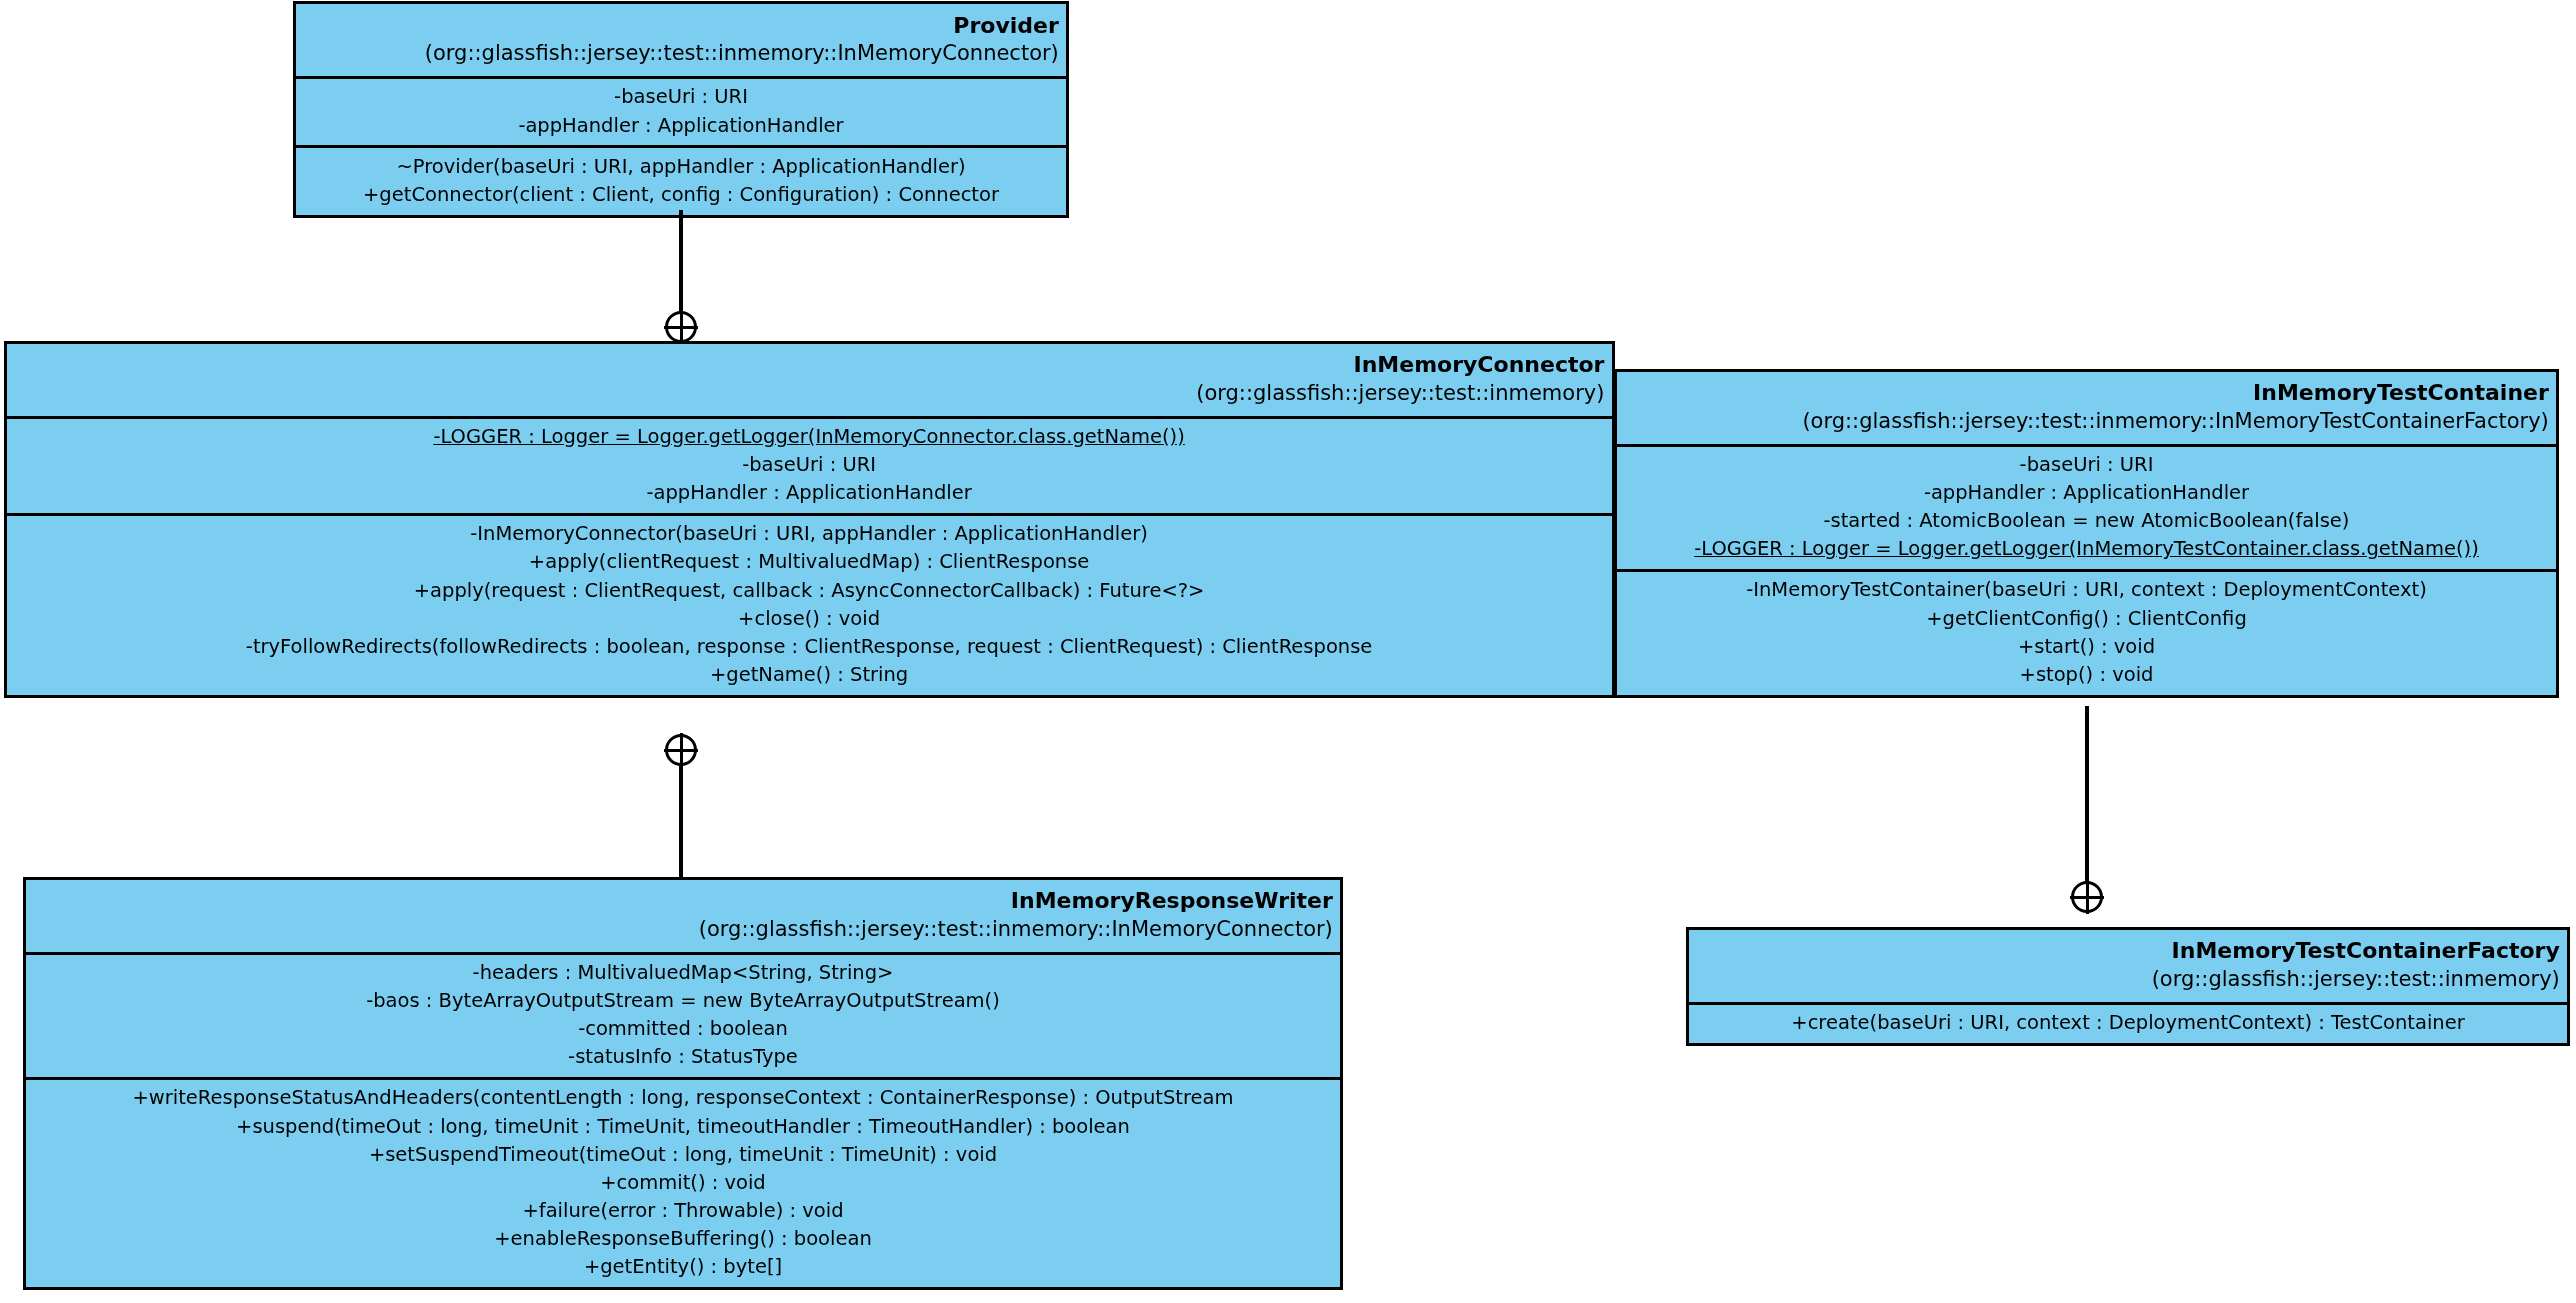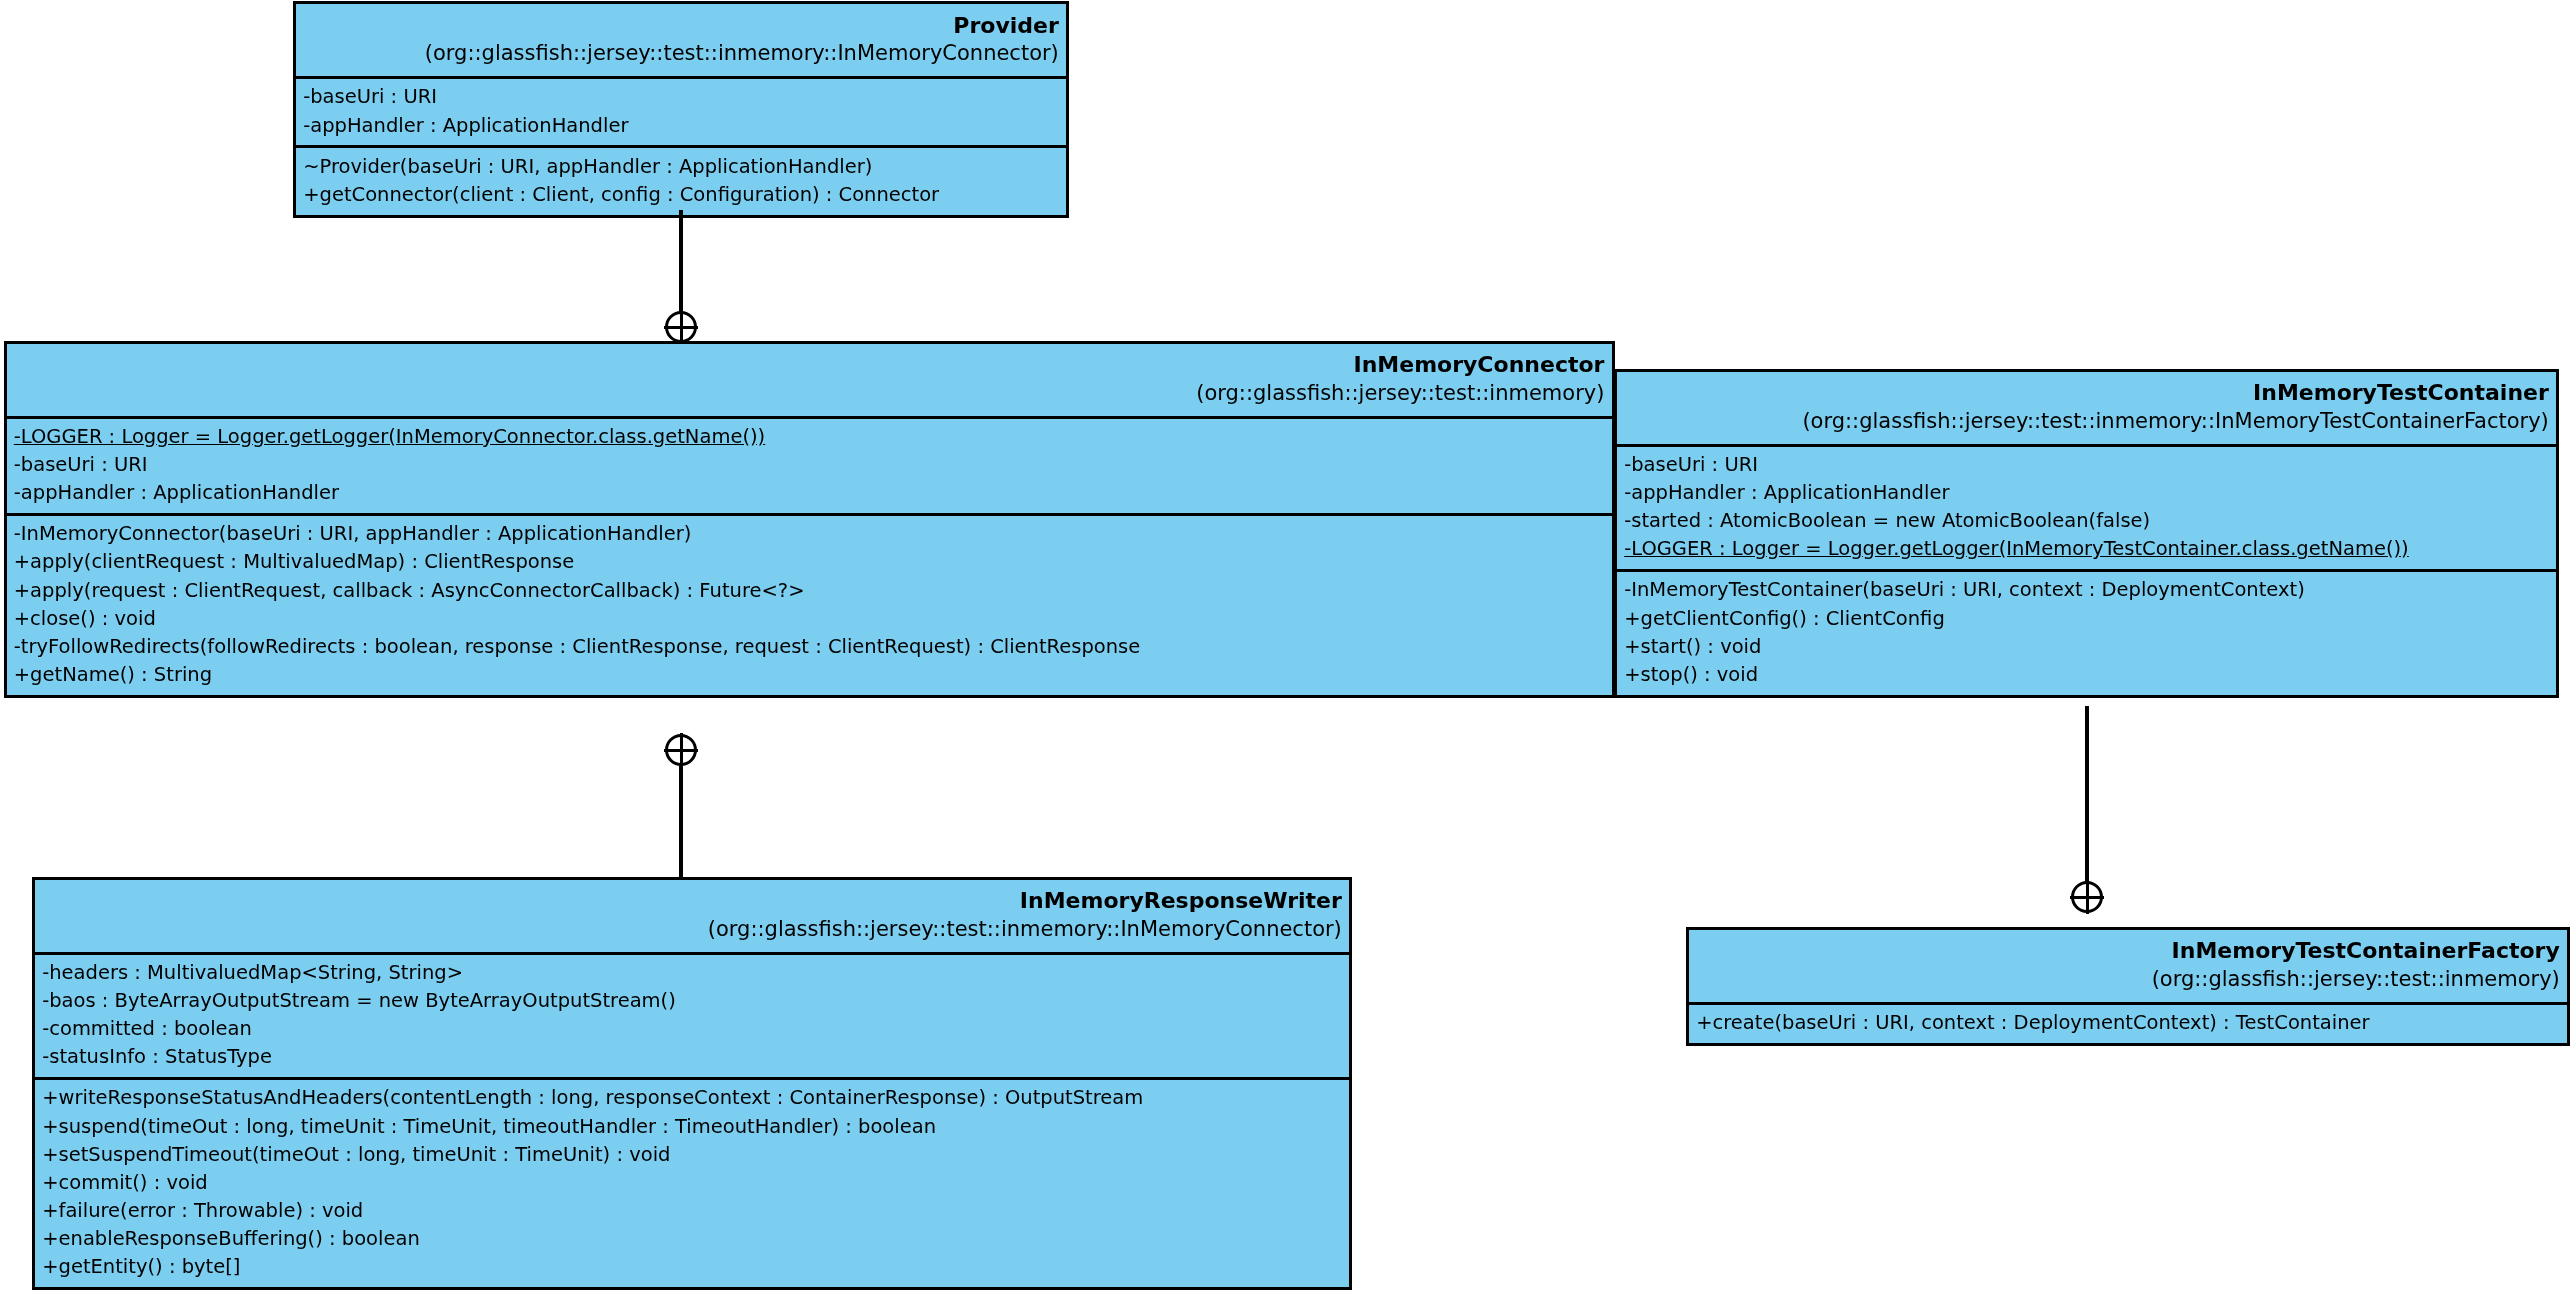--- a/index.html
+++ b/index.html
@@ -25,20 +25,21 @@
     background: #7ccef0;
     border: 3.6px solid #000000;
     box-sizing: border-box;
   }
   .uml-compartment {
     padding: 4.3px 7.2px 5.8px 7.2px;
     box-sizing: border-box;
   }
   .uml-compartment + .uml-compartment {
     border-top: 3.6px solid #000000;
+    text-align: center;
   }
   .uml-header {
     text-align: right;
     padding: 7.2px 7.2px 8.7px 7.2px;
   }
   .uml-name {
     font-weight: bold;
     font-size: 22px;
     line-height: 1.3;
     color: #000000;
@@ -135,21 +136,21 @@
       <div class="uml-member">+apply(request : ClientRequest, callback : AsyncConnectorCallback) : Future&lt;?&gt;</div>
       <div class="uml-member">+close() : void</div>
       <div class="uml-member">-tryFollowRedirects(followRedirects : boolean, response : ClientResponse, request : ClientRequest) : ClientResponse</div>
       <div class="uml-member">+getName() : String</div>
     </div>
   </div>
 
   <div class="nested-icon" style="left:665px; top:734px;"></div>
   <div class="conn-line" style="left:679px; top:765px; height:114px;"></div>
 
-  <div class="uml-class" style="left:32px; top:877px; width:1320px;">
+  <div class="uml-class" style="left:23px; top:877px; width:1320px;">
     <div class="uml-compartment uml-header">
       <div class="uml-name">InMemoryResponseWriter</div>
       <div class="uml-package">(org::glassfish::jersey::test::inmemory::InMemoryConnector)</div>
     </div>
     <div class="uml-compartment">
       <div class="uml-member">-headers : MultivaluedMap&lt;String, String&gt;</div>
       <div class="uml-member">-baos : ByteArrayOutputStream = new ByteArrayOutputStream()</div>
       <div class="uml-member">-committed : boolean</div>
       <div class="uml-member">-statusInfo : StatusType</div>
     </div>

